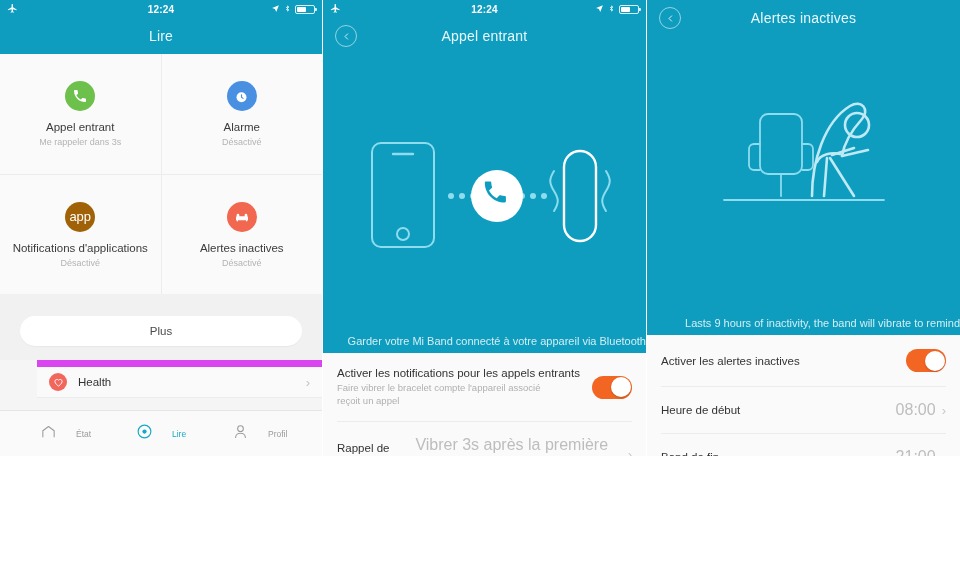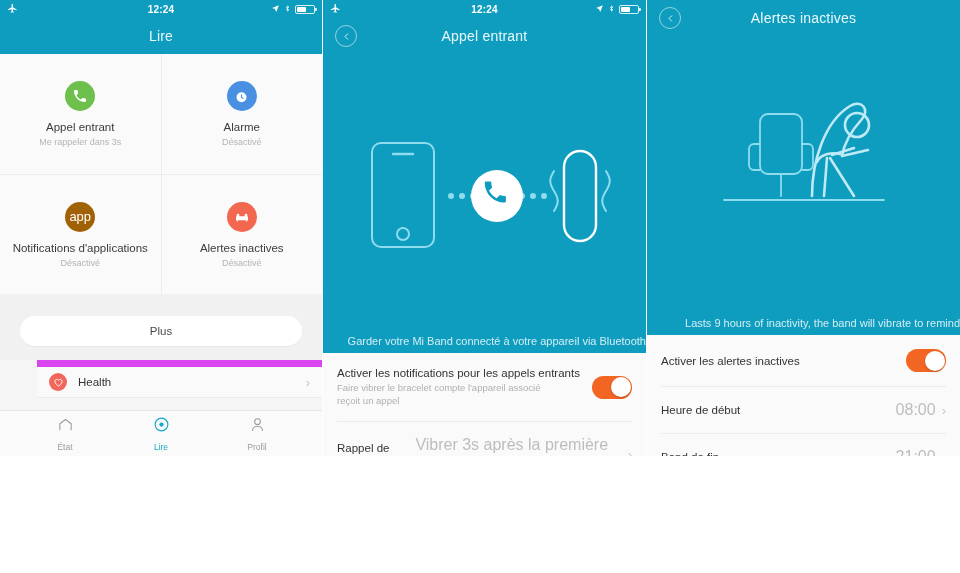--- a/index.html
+++ b/index.html
@@ -91,21 +91,21 @@
   }
   .acct-name { font-size: 11.5px; color: #333; }
   .chev { margin-left: auto; color: #c4c4c4; font-size: 13px; }
 
   
   .tabbar {
     position: absolute; bottom: 0; left: 0; right: 0; height: 46px;
     background: #fafafa; border-top: 1px solid #e6e6e6;
     display: flex; align-items: center; justify-content: center; gap: 46px;
   }
-  .tab { display: flex; flex-direction: column; align-items: center; gap: 5px; width: 50px; }
+  .tab { display: flex; flex-direction: row; align-items: center; gap: 19px; width: 50px; }
   .tab-label { font-size: 8.5px; color: #9b9b9b; }
   .tab.active .tab-label { color: #16a8c6; }
 
   
   .hero {
     background: #0e9dbf; color: #ffffff;
     display: flex; flex-direction: column; align-items: center;
     justify-content: flex-start; position: relative;
   }
   .p2 .hero { height: 299px; }

